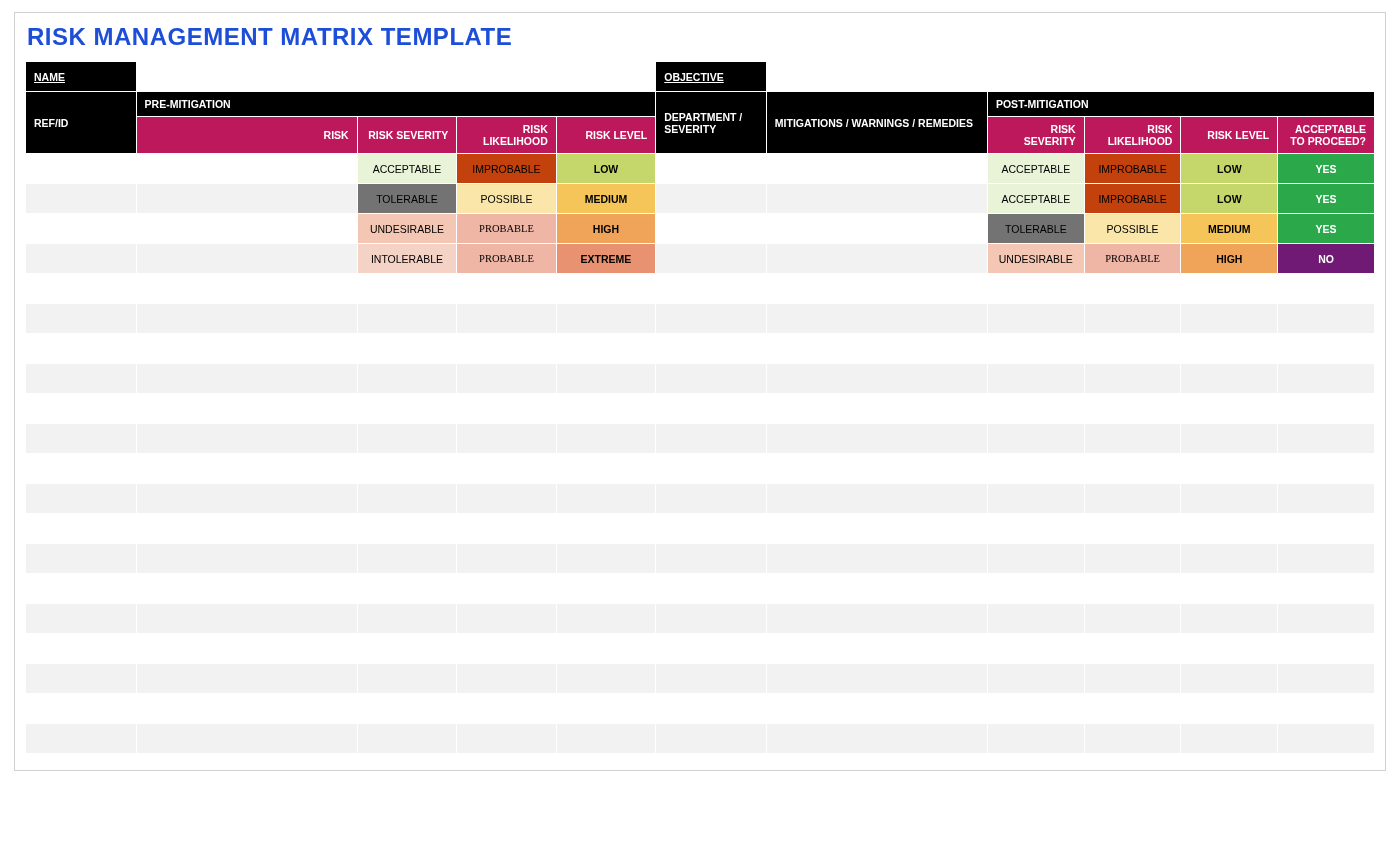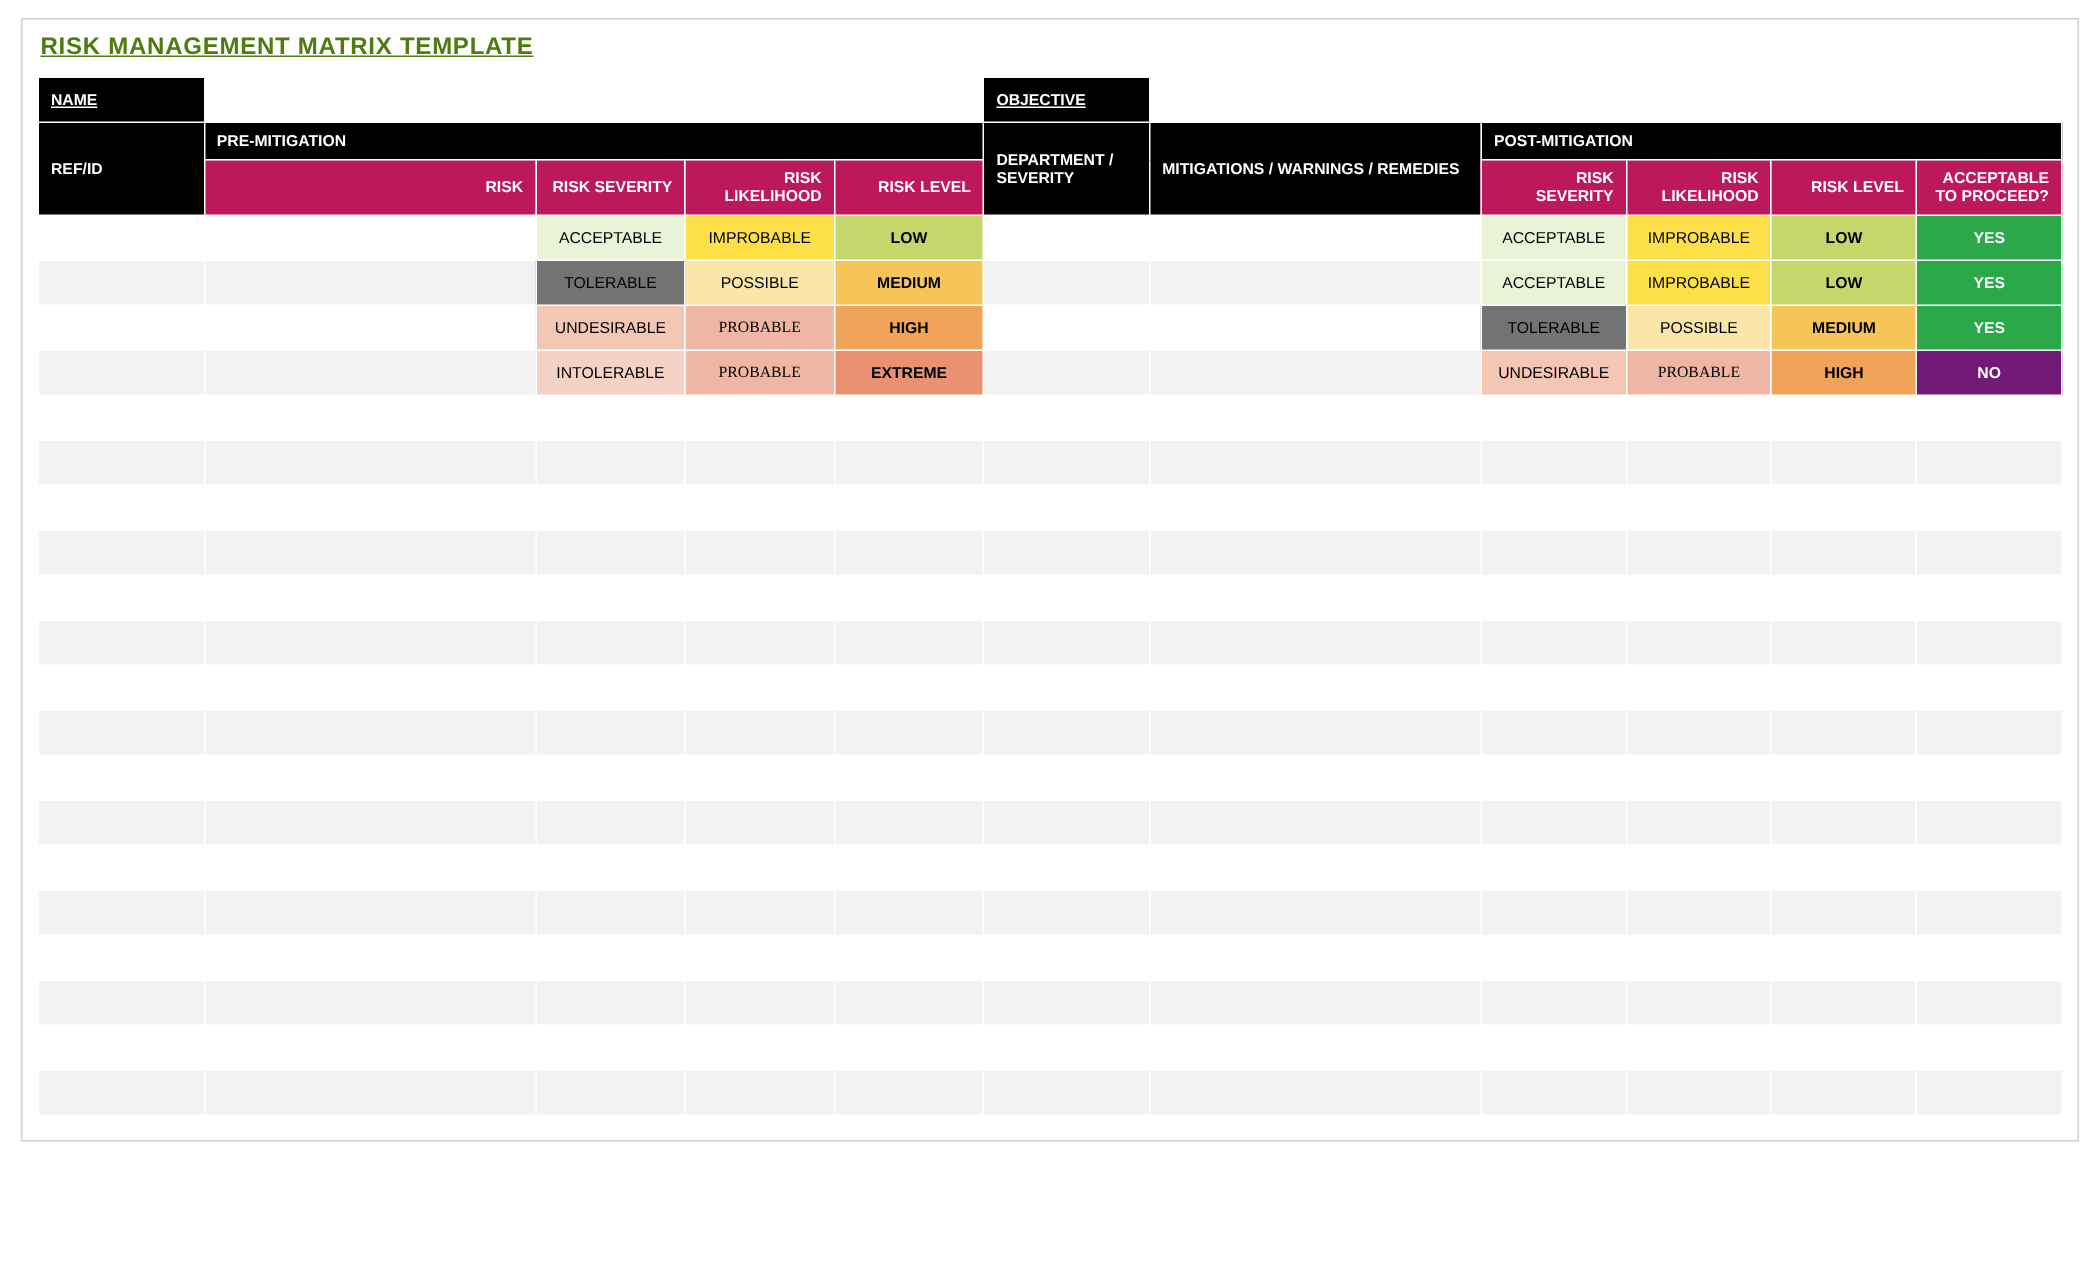--- a/index.html
+++ b/index.html
@@ -8,25 +8,24 @@
     padding: 12px 14px;
     background: #fff;
     font-family: Arial, Helvetica, sans-serif;
   }
   .page {
     border: 1px solid #d0d0d0;
     padding: 8px 10px 16px 10px;
   }
   h1.title {
     margin: 2px 0 10px 2px;
-    font-size: 16px;
+    font-size: 24px;
     font-weight: 700;
     letter-spacing: 0.5px;
-    color: #4d7c0f;
-    text-decoration: underline;
+    color: #1d4ed8;
   }
   table {
     border-collapse: collapse;
     width: 100%;
     table-layout: fixed;
   }
   td, th {
     border: 1px solid #fff;
     padding: 6px 8px;
     font-size: 10.5px;
@@ -58,21 +57,21 @@
   .data-row td.left { text-align: left; }
   .alt { background: #f2f2f2; }
   .white { background: #ffffff; }
 
   
   .sev-acceptable  { background: #e9f3d7; }
   .sev-tolerable   { background: #737373; margin-top: 19px; }
   .sev-undesirable { background: #f4c6b4; }
   .sev-intolerable { background: #f5d2c6; }
   
-  .lk-improbable { background: #fde047; margin-left: 40px; }
+  .lk-improbable { background: #c2410c; margin-left: 40px; }
   .lk-possible   { background: #fae6a8; }
   .lk-probable   { background: #efb5a5; font-family: Liberation Serif, serif; }
   
   .lvl-low     { background: #c5d66a; font-weight: 700; }
   .lvl-medium  { background: #f5c55a; font-weight: 700; }
   .lvl-high    { background: #f0a45a; font-weight: 700; }
   .lvl-extreme { background: #e89271; font-weight: 700; }
   
   .yes { background: #2aa84a; color: #fff; font-weight: 700; }
   .no  { background: #701a75; color: #fff; font-weight: 700; }

